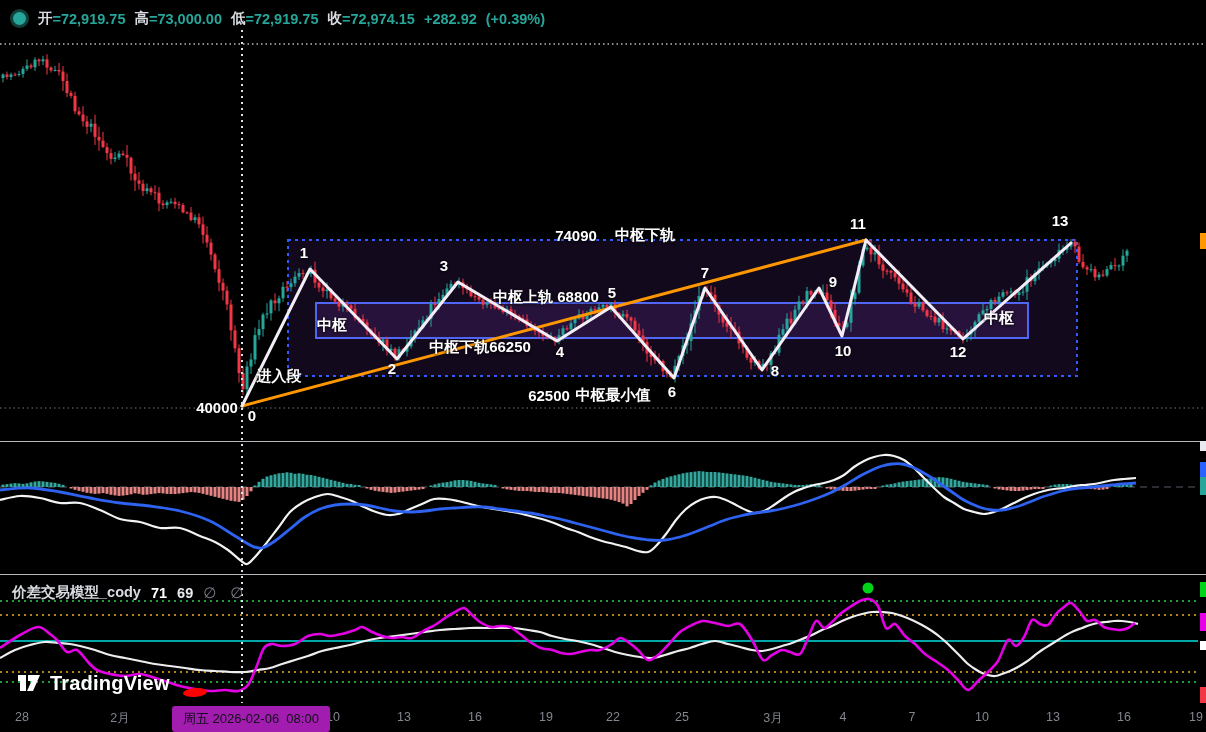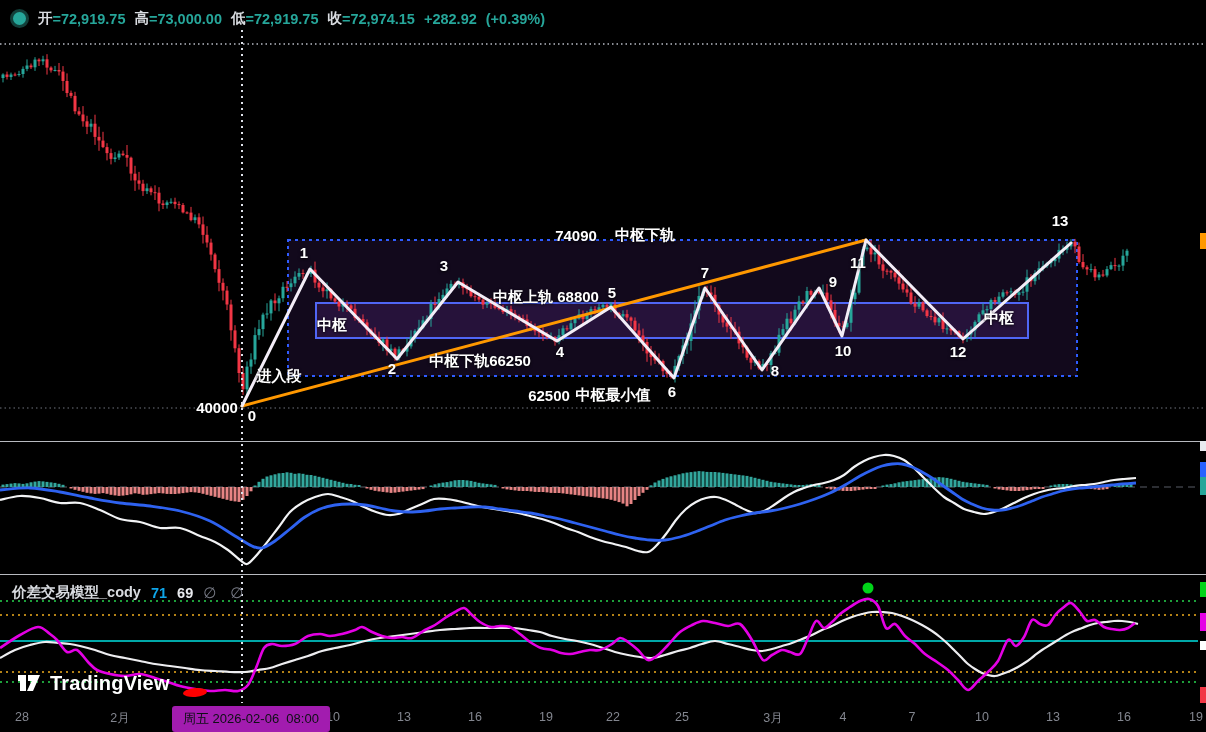--- a/index.html
+++ b/index.html
@@ -8,21 +8,21 @@
   #chart-svg{position:absolute;left:0;top:0;}
   .sep{position:absolute;left:0;width:1206px;height:1px;background:#d7dae0;opacity:.85;}
   .sep-axis{position:absolute;left:0;width:1206px;height:1px;background:#3a3e47;}
   .legend-row{position:absolute;display:flex;align-items:center;gap:9px;font-size:14.5px;font-weight:bold;white-space:nowrap;z-index:30;}
   .series-dot{width:13px;height:13px;border-radius:50%;background:#26a69a;border:3px solid #123f3a;box-sizing:content-box;display:inline-block;}
   .li{display:flex;align-items:center;}
   .lbl{color:#d8dbe0;}
   .v-teal{color:#26a69a;}
   .v-white{color:#e8eaee;}
   .v-blue{color:#4272f5;}
-  .v-mag{color:#0ea5e9;}
+  .v-mag{color:#ffffff;}
   .v-gray{color:#787b86;font-weight:normal;font-size:15px;letter-spacing:4px;}
   .anno{position:absolute;transform:translate(-50%,-50%);color:#fff;font-size:15px;font-weight:bold;
         white-space:pre;text-shadow:0 1px 3px rgba(0,0,0,.9);z-index:20;}
   .pivot{position:absolute;transform:translate(-50%,-50%);color:#fff;font-size:15px;font-weight:bold;
          text-shadow:0 1px 3px rgba(0,0,0,.9);z-index:21;}
   .axis-row{position:absolute;left:0;top:703px;width:1206px;height:29px;background:#000;z-index:25;}
   .axis-label{position:absolute;top:7px;transform:translateX(-50%);color:#83868f;font-size:12.5px;}
   .tooltip{position:absolute;left:172px;top:706px;background:#a21caf;color:#0d0f14;font-size:13px;
            padding:4px 11px;border-radius:3px;white-space:pre;z-index:40;}
   .tv-logo{position:absolute;left:16px;top:670px;display:flex;align-items:center;gap:7px;z-index:35;}
@@ -933,39 +933,39 @@
     <span class="v-mag">71</span>
     <span class="v-white">69</span>
     <span class="v-gray">∅</span>
     <span class="v-gray">∅</span>
   </div>
 
   <div id="anno-layer">
       <div class="anno" style="left: 576px; top: 235px;">74090</div>
       <div class="anno" style="left: 645px; top: 235px;">中枢下轨</div>
       <div class="anno" style="left: 546px; top: 297px;">中枢上轨 68800</div>
-      <div class="anno" style="left: 480px; top: 361px;">中枢下轨66250</div>
+      <div class="anno" style="left: 480px; top: 347px;">中枢下轨66250</div>
       <div class="anno" style="left: 549px; top: 395px;">62500</div>
       <div class="anno" style="left: 613px; top: 395px;">中枢最小值</div>
       <div class="anno" style="left: 279px; top: 376px;">进入段</div>
       <div class="anno" style="left: 217px; top: 407px;">40000</div>
       <div class="anno" style="left: 332px; top: 325px;">中枢</div>
       <div class="anno" style="left: 999px; top: 318px;">中枢</div>
       <div class="pivot" style="left: 252px; top: 415px;">0</div>
       <div class="pivot" style="left: 304px; top: 252px;">1</div>
       <div class="pivot" style="left: 392px; top: 368px;">2</div>
       <div class="pivot" style="left: 444px; top: 265px;">3</div>
       <div class="pivot" style="left: 560px; top: 351px;">4</div>
       <div class="pivot" style="left: 612px; top: 292px;">5</div>
       <div class="pivot" style="left: 672px; top: 391px;">6</div>
       <div class="pivot" style="left: 705px; top: 272px;">7</div>
       <div class="pivot" style="left: 775px; top: 370px;">8</div>
       <div class="pivot" style="left: 833px; top: 281px;">9</div>
       <div class="pivot" style="left: 843px; top: 350px;">10</div>
-      <div class="pivot" style="left: 858px; top: 223px; margin-top: 39px;">11</div>
+      <div class="pivot" style="left: 858px; top: 223px;">11</div>
       <div class="pivot" style="left: 958px; top: 351px;">12</div>
       <div class="pivot" style="left: 1060px; top: 220px;">13</div>
     </div>
 
   <div class="axis-row" id="axis-row">
       <div class="axis-label" style="left: 22px;">28</div>
       <div class="axis-label" style="left: 120px;">2月</div>
       <div class="axis-label" style="left: 333px;">10</div>
       <div class="axis-label" style="left: 404px;">13</div>
       <div class="axis-label" style="left: 475px;">16</div>

